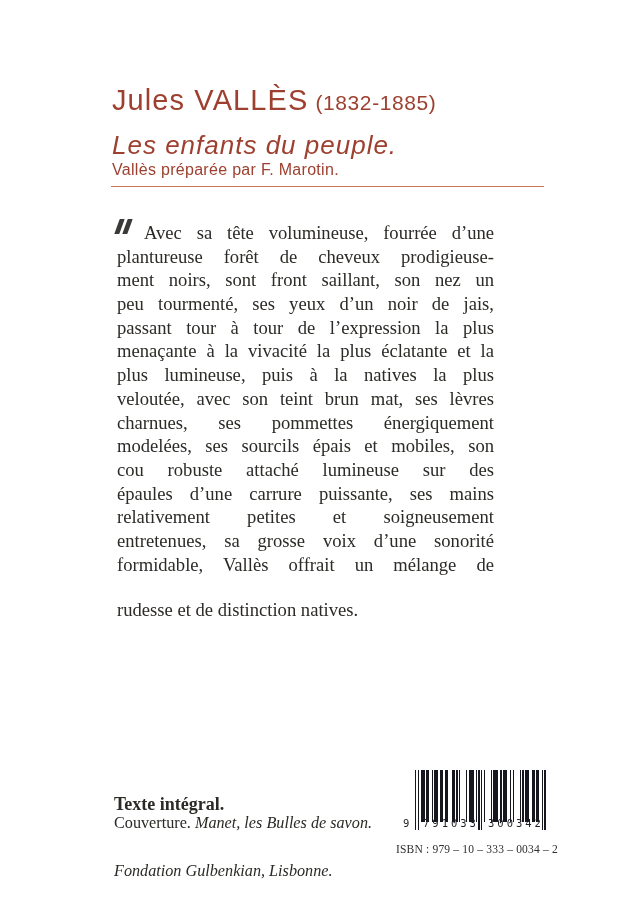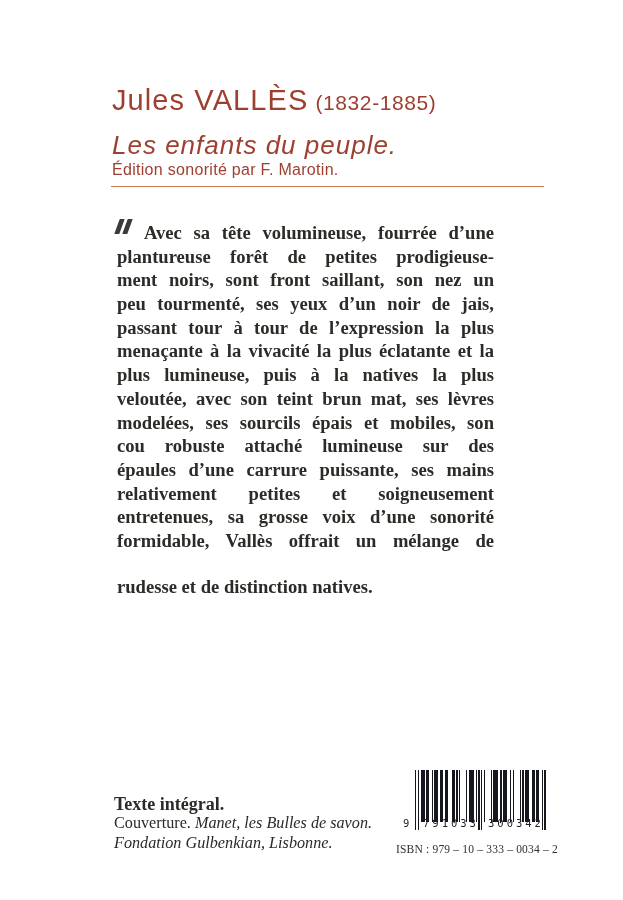--- a/index.html
+++ b/index.html
@@ -27,35 +27,35 @@
     font-size:16px; letter-spacing:0.3px; white-space:nowrap;
   }
   .header-rule { position:absolute; left:111px; top:186px; width:433px; height:1px; }
 
   
   .quote-mark { position:absolute; left:117px; top:219px; }
   .quote-mark i {
     display:inline-block; width:4.6px; height:15px; background:#3a3a38;
     transform:skewX(-20deg); margin-right:3.2px; border-radius:0.5px;
   }
-  .quote-block { position:absolute; left:117px; top:221px; width:377px;font-weight:bold; }
+  .quote-block { position:absolute; left:117px; top:221px; width:377px; }
   .qline {
     font-family:"Liberation Serif", serif;
     font-size:18.6px; line-height:23.7px; height:23.7px;
     color:#2d2b27; text-align:justify; text-align-last:justify;
     white-space:normal; overflow:visible;
   }
   .qline.first { text-indent:27px; }
   .qline.last  { text-align-last:left;margin-top:22px; }
 
   
   .credits { position:absolute; left:114px; top:795px; color:#2b2a26;
              font-size:16.2px; line-height:19.3px; white-space:nowrap; }
   .credits .bold { font-weight:bold; font-size:18px; }
-  .credits .it { font-style:italic; }
+  .credits .it { font-style:italic;margin-top:28px; }
 
   
   .barcode { position:absolute; left:415px; top:770px; width:131px; height:62px; }
   .bars { display:flex; align-items:flex-start; height:100%; }
   .bar { width:1.379px; height:52px; flex:0 0 auto; }
   .bar.on { background:#16161e; }
   .bar.guard { height:60px; }
   .bdigit {
     position:absolute; top:47px;
     font-family:"DejaVu Sans Mono", monospace;
@@ -73,33 +73,34 @@
 </style>
 </head>
 <body>
 
 <div class="cover">
 
   <div class="author-line accent" style="color: rgb(158, 64, 48); text-align: right;">
     <span>Jules VALLÈS</span><span class="dates">(1832-1885)</span>
   </div>
   <div class="book-title accent" style="color: rgb(158, 64, 48); text-align: center;">Les enfants du peuple.</div>
-  <div class="edition-line accent" style="color: rgb(158, 64, 48);">Édition sonorité par F. Marotin.</div>
+  <div class="edition-line accent" style="color: rgb(158, 64, 48);">Vallès préparée par F. Marotin.</div>
   <div class="header-rule rule" style="background: rgb(200, 122, 84);"></div>
 
   <span class="quote-mark"><i></i><i></i></span>
   <div class="quote-block">
     <div class="qline first">Avec sa tête volumineuse, fourrée d’une</div>
-    <div class="qline">plantureuse forêt de petites prodigieuse-</div>
+    <div class="qline">plantureuse forêt de cheveux prodigieuse-</div>
     <div class="qline">ment noirs, sont front saillant, son nez un</div>
     <div class="qline">peu tourmenté, ses yeux d’un noir de jais,</div>
     <div class="qline">passant tour à tour de l’expression la plus</div>
     <div class="qline">menaçante à la vivacité la plus éclatante et la</div>
     <div class="qline">plus lumineuse, puis à la natives la plus</div>
     <div class="qline">veloutée, avec son teint brun mat, ses lèvres</div>
+    <div class="qline">charnues, ses pommettes énergiquement</div>
     <div class="qline">modelées, ses sourcils épais et mobiles, son</div>
     <div class="qline">cou robuste attaché lumineuse sur des</div>
     <div class="qline">épaules d’une carrure puissante, ses mains</div>
     <div class="qline">relativement petites et soigneusement</div>
     <div class="qline">entretenues, sa grosse voix d’une sonorité</div>
     <div class="qline">formidable, Vallès offrait un mélange de</div>
     <div class="qline last">rudesse et de distinction natives.</div>
   </div>
 
   <div class="credits">

